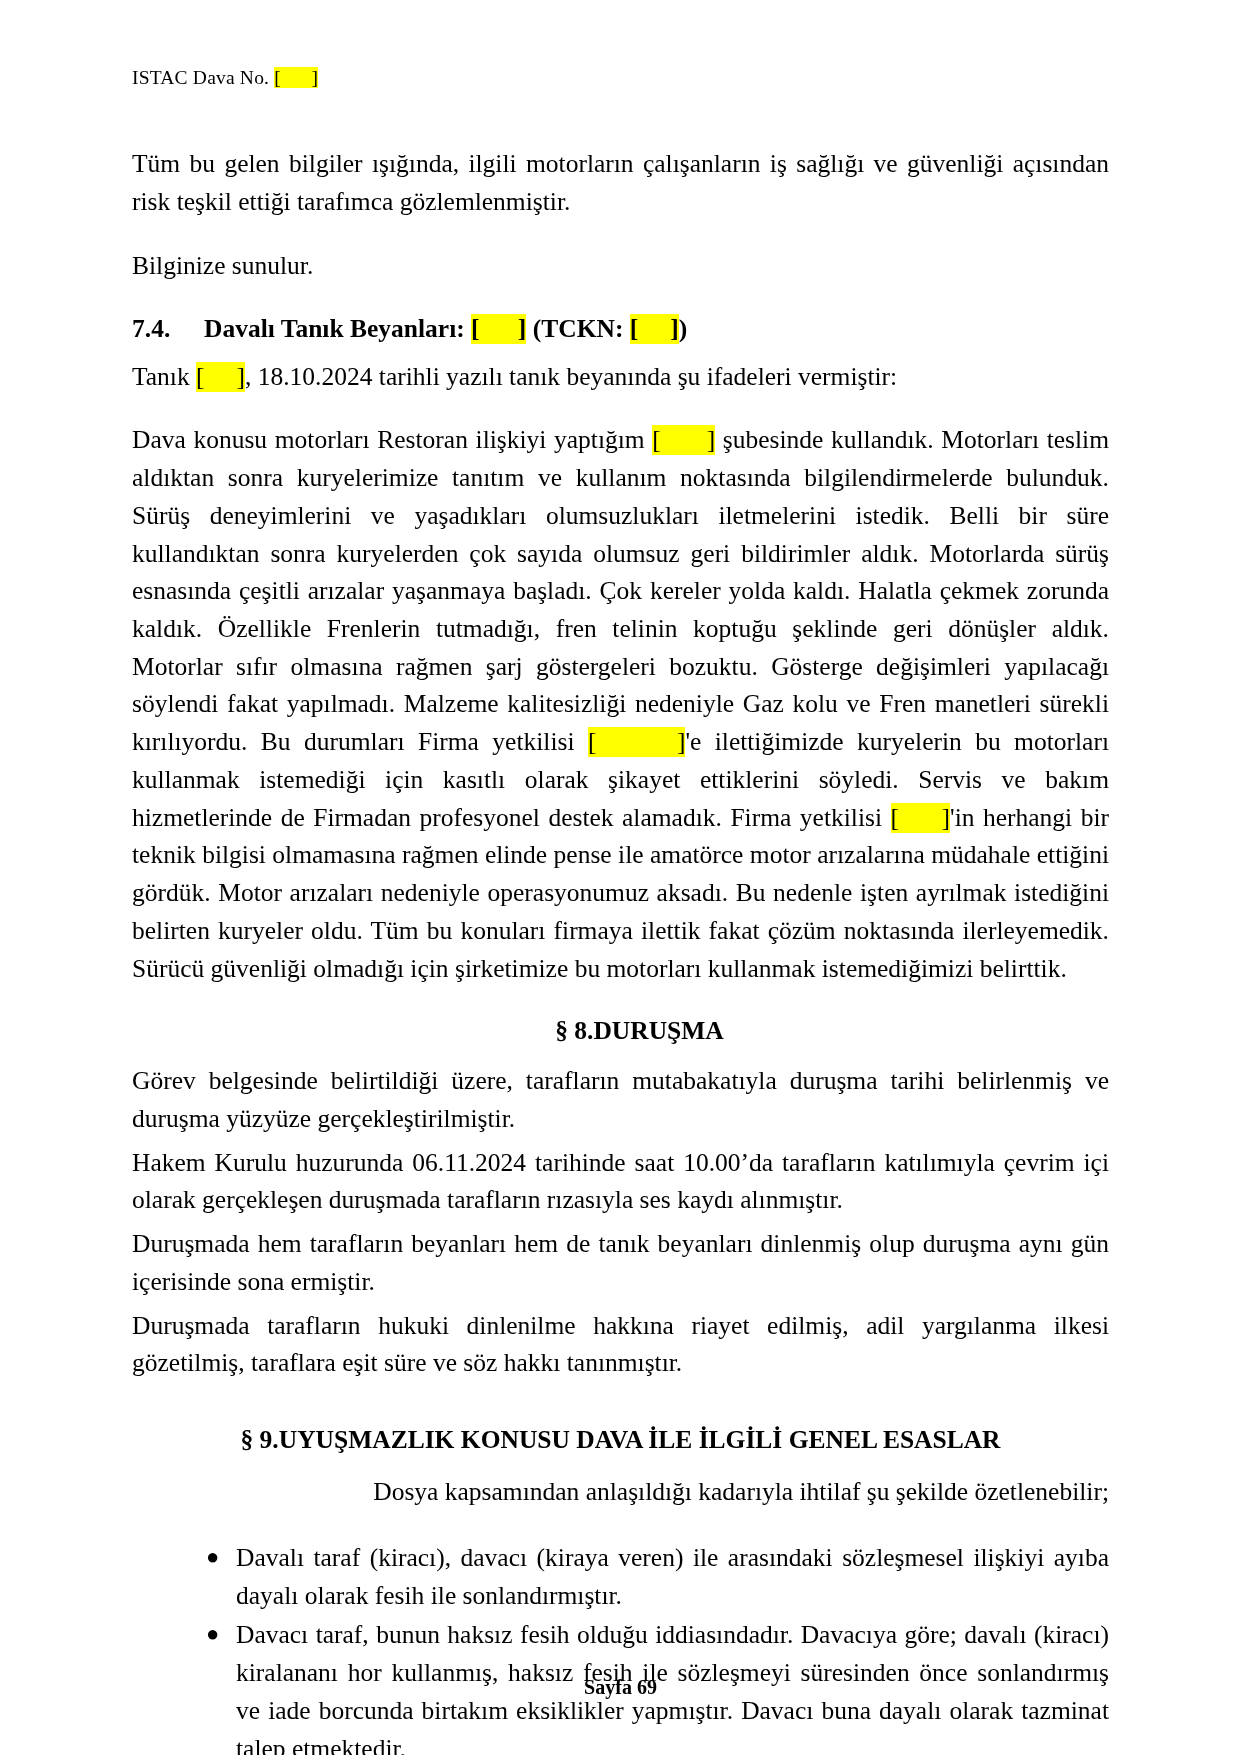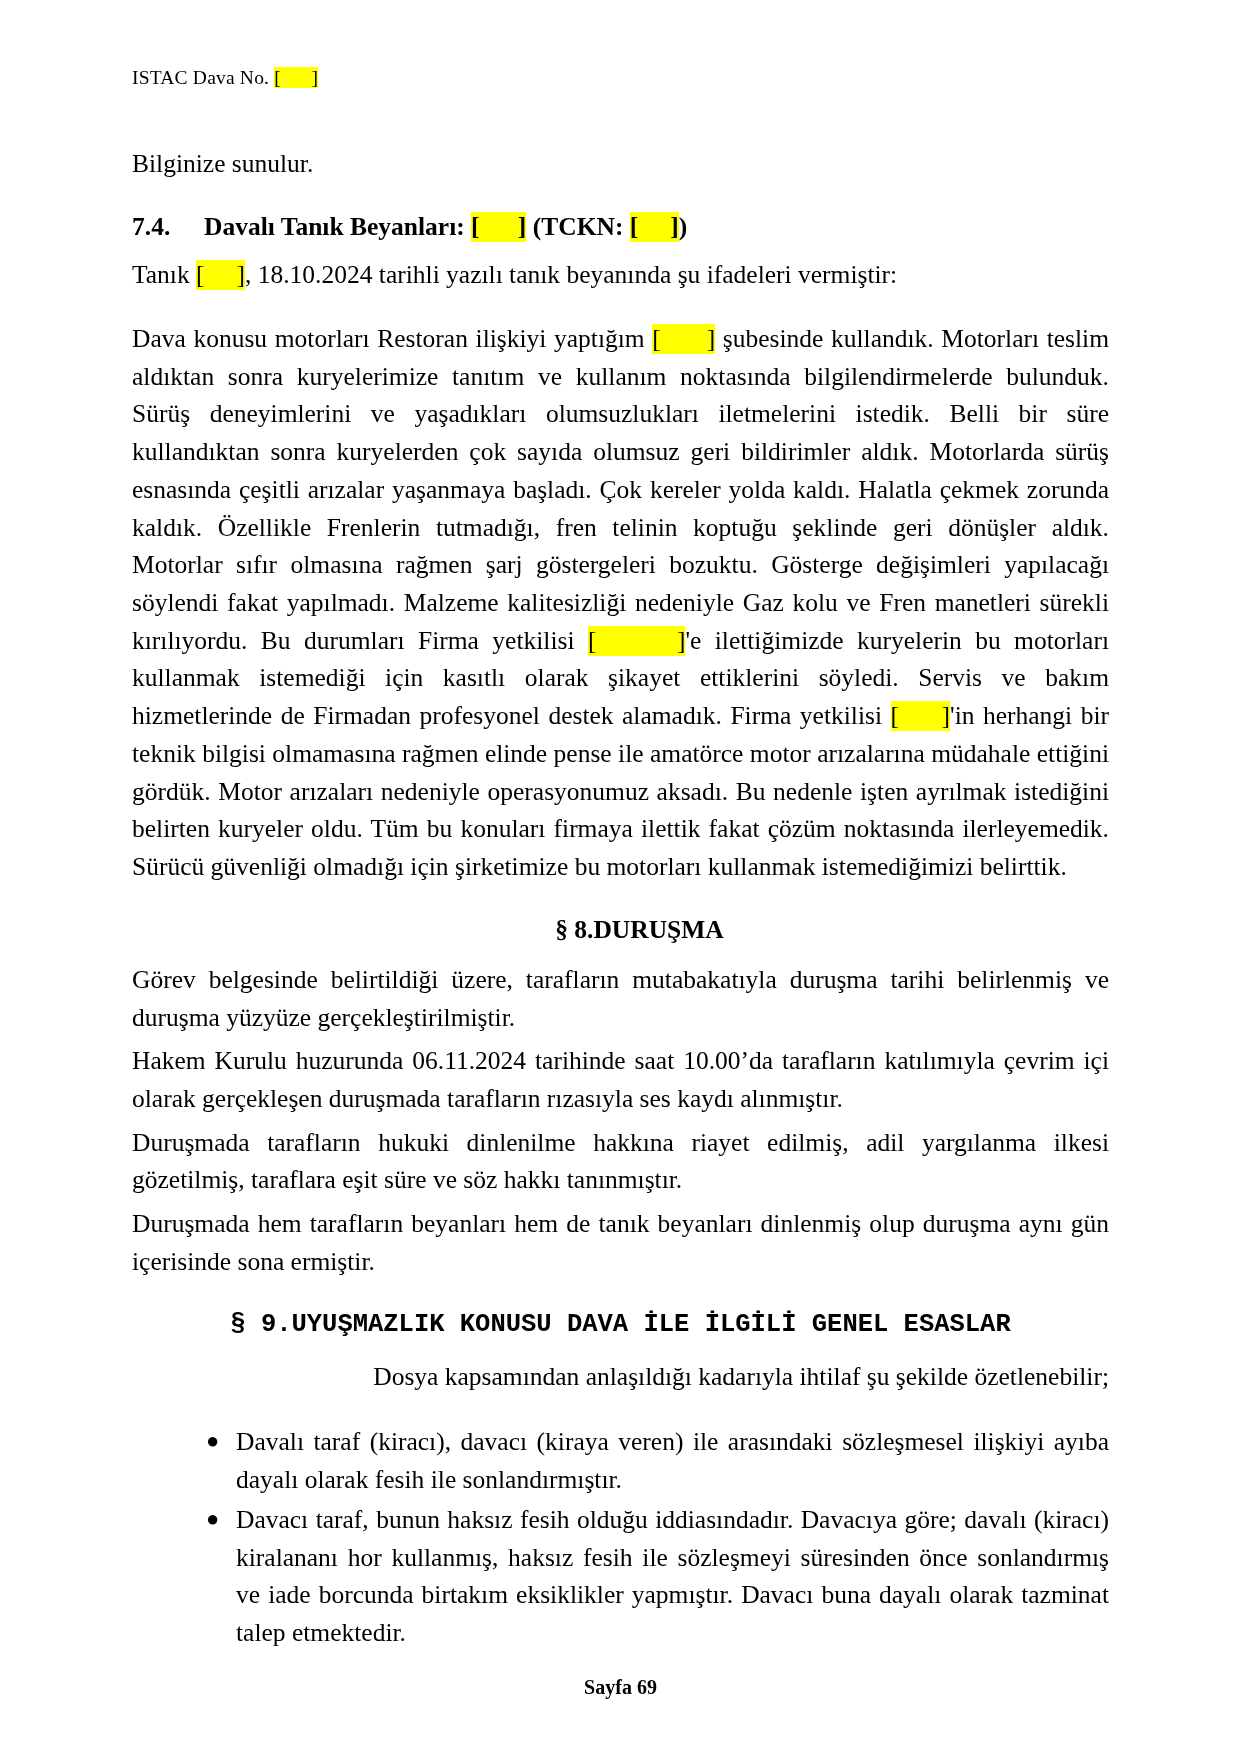--- a/index.html
+++ b/index.html
@@ -70,23 +70,22 @@
     font-size: 25.5px;
     font-weight: bold;
     margin: 0 0 12px 0;
     padding-left: 38px;
     line-height: 1.45;
     text-align: center;
   }
   .heading-section.centered {
     padding-left: 0;
     text-align: center;
-    margin-top: 26px;
+    margin-top: 40px;
     margin-bottom: 14px;
-    font-family: Liberation Mono, monospace;
   }
   ul.bullets {
     margin: 28px 0 0 0;
     padding: 0 0 0 74px;
     list-style: none;
   }
   ul.bullets li {
     position: relative;
     font-size: 25.5px;
     line-height: 1.48;
@@ -114,20 +113,21 @@
 </head>
 <body>
 
 <div class="page">
 
   <div class="doc-header">
     <span>ISTAC Dava No.</span>
     <span class="redact-sm"><span>[</span><span>      </span><span>]</span></span>
   </div>
 
+  <p class="body-text">Tüm bu gelen bilgiler ışığında, ilgili motorların çalışanların iş sağlığı ve güvenliği açısından risk teşkil ettiği tarafımca gözlemlenmiştir.</p>
 
   <p class="body-text">Bilginize sunulur.</p>
 
   <div class="heading-num">
     <span class="num">7.4.</span><span>Davalı Tanık Beyanları:</span>
     <span class="redact">[      ]</span>
     <span>(TCKN:</span>
     <span class="redact">[     ]</span><span>)</span>
   </div>
 
@@ -141,22 +141,22 @@
     <span class="redact">[      ]</span>
     <span>şubesinde kullandık. Motorları teslim aldıktan sonra kuryelerimize tanıtım ve kullanım noktasında bilgilendirmelerde bulunduk. Sürüş deneyimlerini ve yaşadıkları olumsuzlukları iletmelerini istedik. Belli bir süre kullandıktan sonra kuryelerden çok sayıda olumsuz geri bildirimler aldık. Motorlarda sürüş esnasında çeşitli arızalar yaşanmaya başladı. Çok kereler yolda kaldı. Halatla çekmek zorunda kaldık. Özellikle Frenlerin tutmadığı, fren telinin koptuğu şeklinde geri dönüşler aldık. Motorlar sıfır olmasına rağmen şarj göstergeleri bozuktu. Gösterge değişimleri yapılacağı söylendi fakat yapılmadı. Malzeme kalitesizliği nedeniyle Gaz kolu ve Fren manetleri sürekli kırılıyordu. Bu durumları Firma yetkilisi</span>
     <span class="redact">[      ]</span><span>'e ilettiğimizde kuryelerin bu motorları kullanmak istemediği için kasıtlı olarak şikayet ettiklerini söyledi. Servis ve bakım hizmetlerinde de Firmadan profesyonel destek alamadık. Firma yetkilisi</span>
     <span class="redact">[     ]</span><span>'in herhangi bir teknik bilgisi olmamasına rağmen elinde pense ile amatörce motor arızalarına müdahale ettiğini gördük. Motor arızaları nedeniyle operasyonumuz aksadı. Bu nedenle işten ayrılmak istediğini belirten kuryeler oldu. Tüm bu konuları firmaya ilettik fakat çözüm noktasında ilerleyemedik. Sürücü güvenliği olmadığı için şirketimize bu motorları kullanmak istemediğimizi belirttik.</span>
   </p>
 
   <div class="heading-section">§ 8.DURUŞMA</div>
 
   <p class="body-text tight">Görev belgesinde belirtildiği üzere, tarafların mutabakatıyla duruşma tarihi belirlenmiş ve duruşma yüzyüze gerçekleştirilmiştir.</p>
   <p class="body-text tight">Hakem Kurulu huzurunda 06.11.2024 tarihinde saat 10.00’da tarafların katılımıyla çevrim içi olarak gerçekleşen duruşmada tarafların rızasıyla ses kaydı alınmıştır.</p>
+  <p class="body-text tight">Duruşmada hem tarafların beyanları hem de tanık beyanları dinlenmiş olup duruşma aynı gün içerisinde sona ermiştir.</p>
   <p class="body-text tight">Duruşmada tarafların hukuki dinlenilme hakkına riayet edilmiş, adil yargılanma ilkesi gözetilmiş, taraflara eşit süre ve söz hakkı tanınmıştır.</p>
-  <p class="body-text tight">Duruşmada hem tarafların beyanları hem de tanık beyanları dinlenmiş olup duruşma aynı gün içerisinde sona ermiştir.</p>
 
   <div class="heading-section centered">§ 9.UYUŞMAZLIK KONUSU DAVA İLE İLGİLİ GENEL ESASLAR</div>
 
   <p class="body-text no-justify">Dosya kapsamından anlaşıldığı kadarıyla ihtilaf şu şekilde özetlenebilir;</p>
 
   <ul class="bullets">
     <li><span class="dot">●</span><span>Davalı taraf (kiracı), davacı (kiraya veren) ile arasındaki sözleşmesel ilişkiyi ayıba dayalı olarak fesih ile sonlandırmıştır.</span></li>
     <li><span class="dot">●</span><span>Davacı taraf, bunun haksız fesih olduğu iddiasındadır. Davacıya göre; davalı (kiracı) kiralananı hor kullanmış, haksız fesih ile sözleşmeyi süresinden önce sonlandırmış ve iade borcunda birtakım eksiklikler yapmıştır. Davacı buna dayalı olarak tazminat talep etmektedir.</span></li>
   </ul>
 

